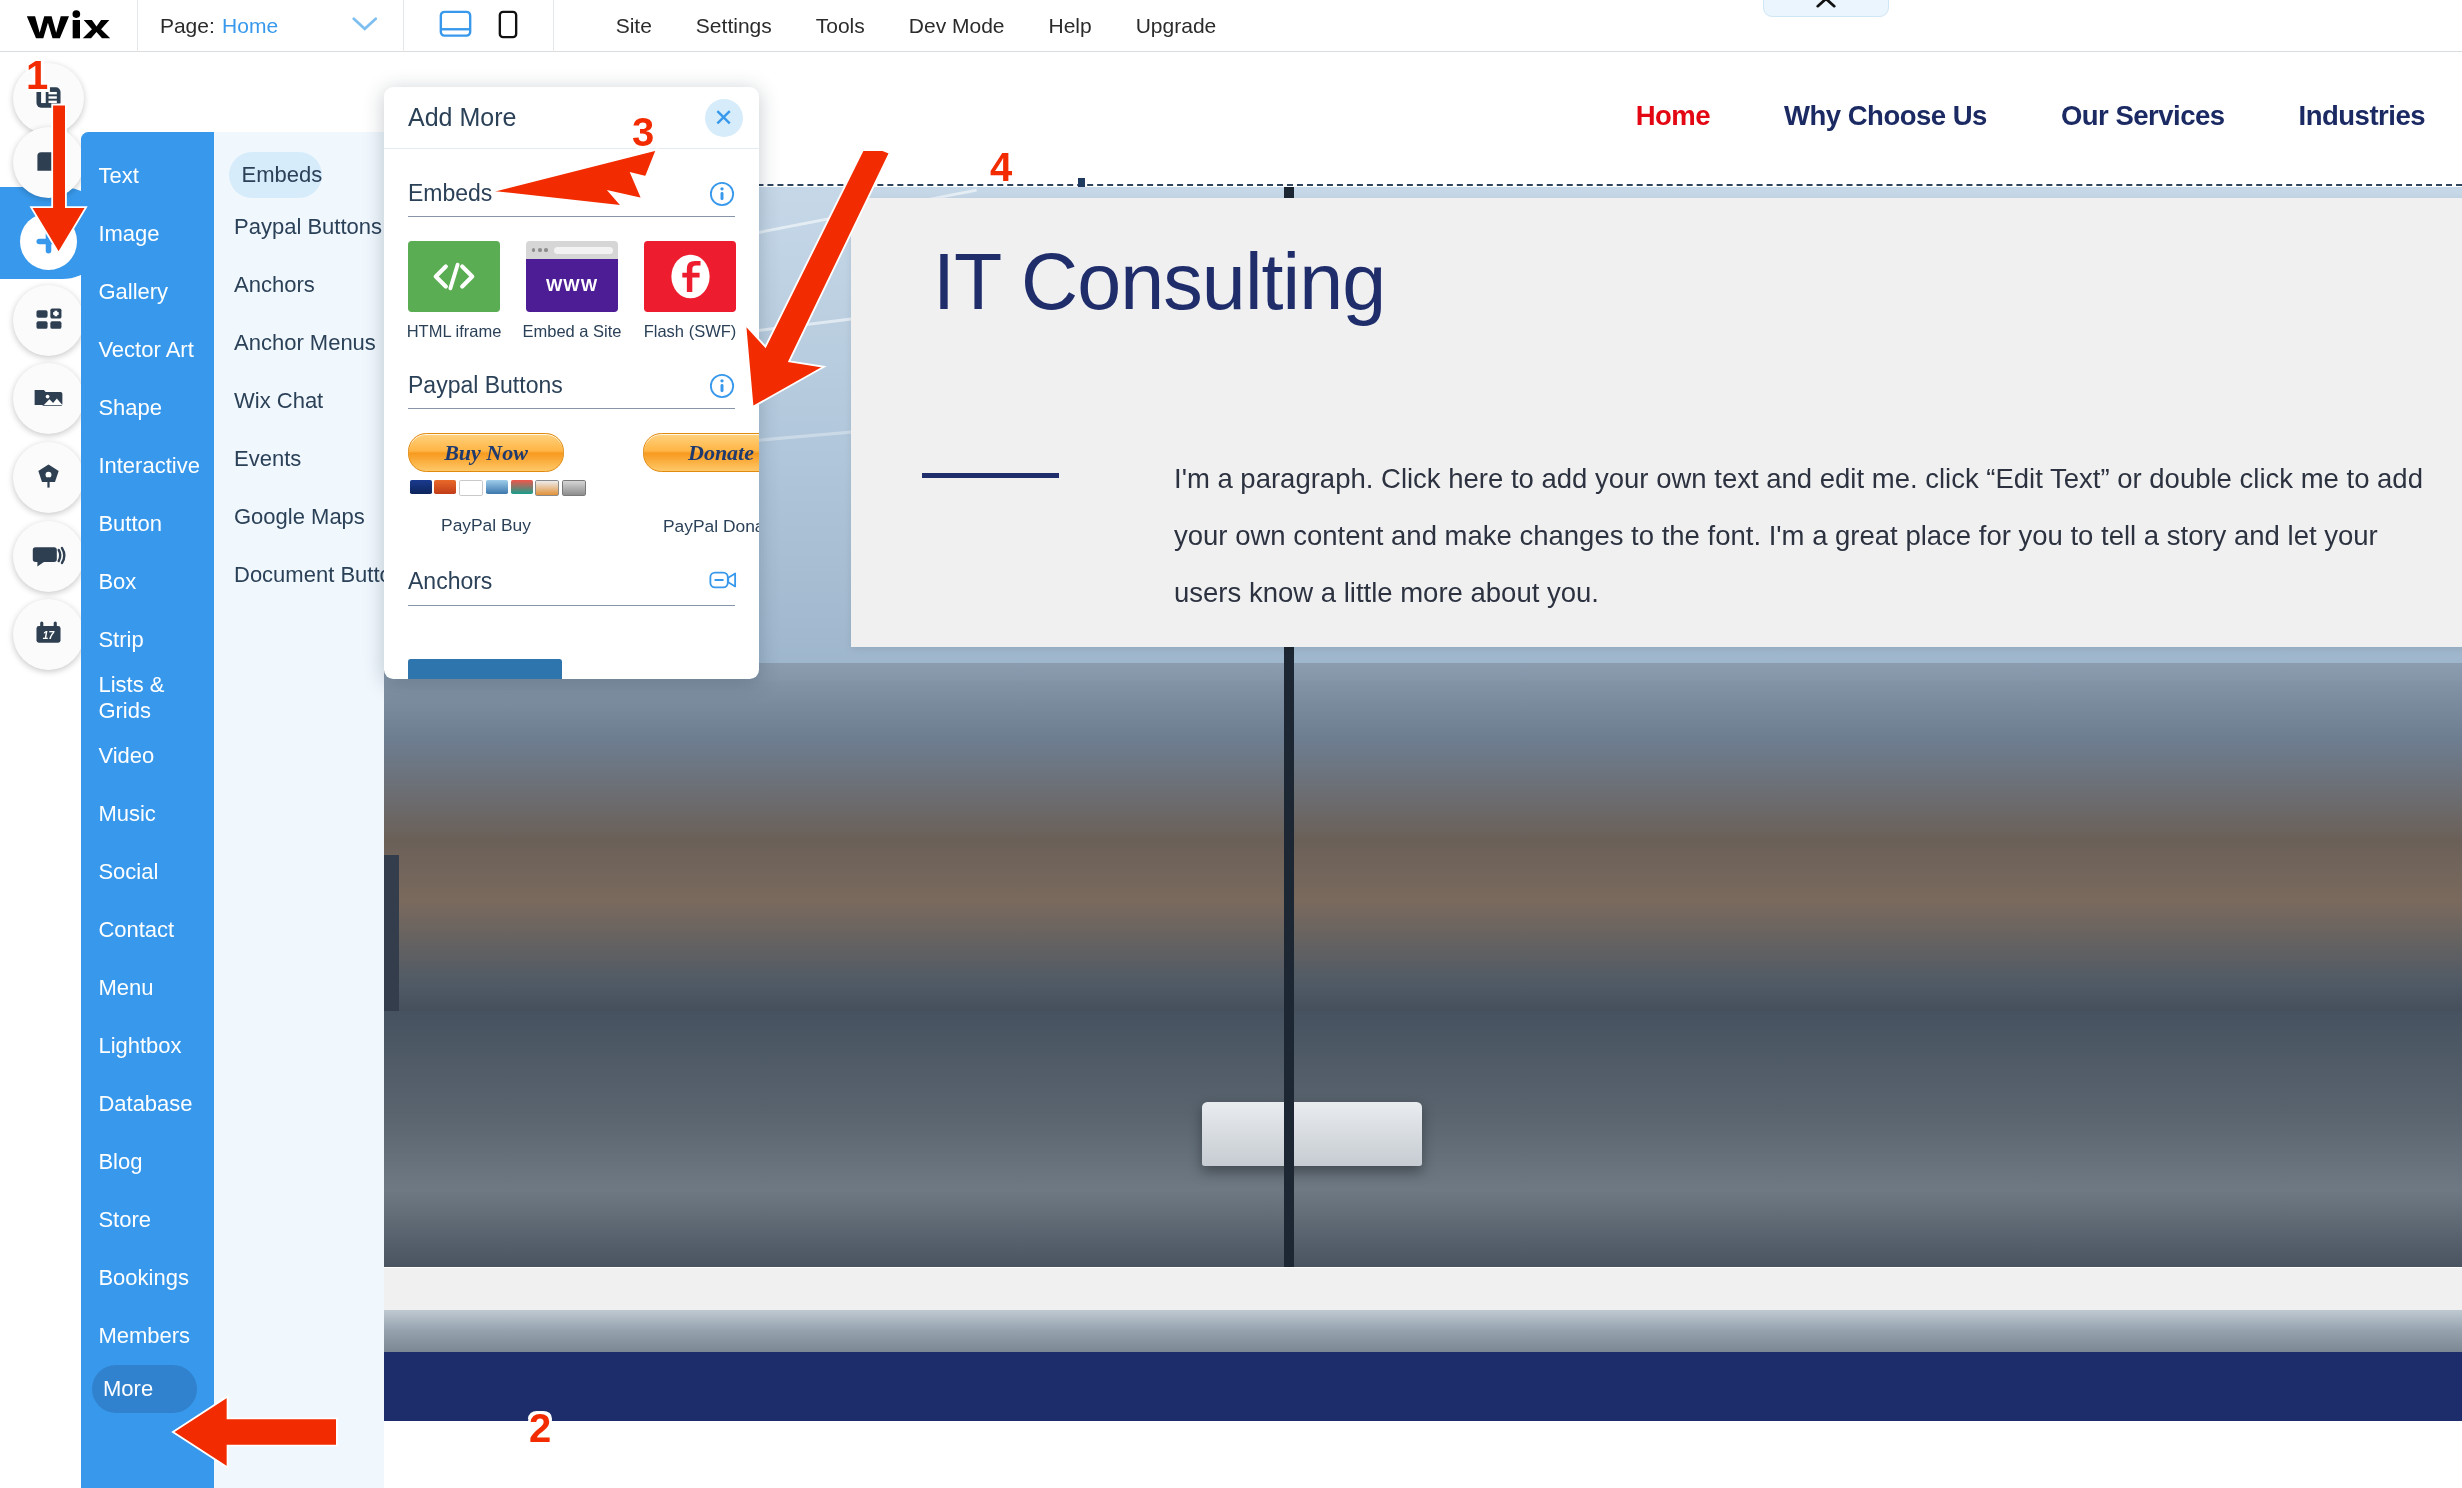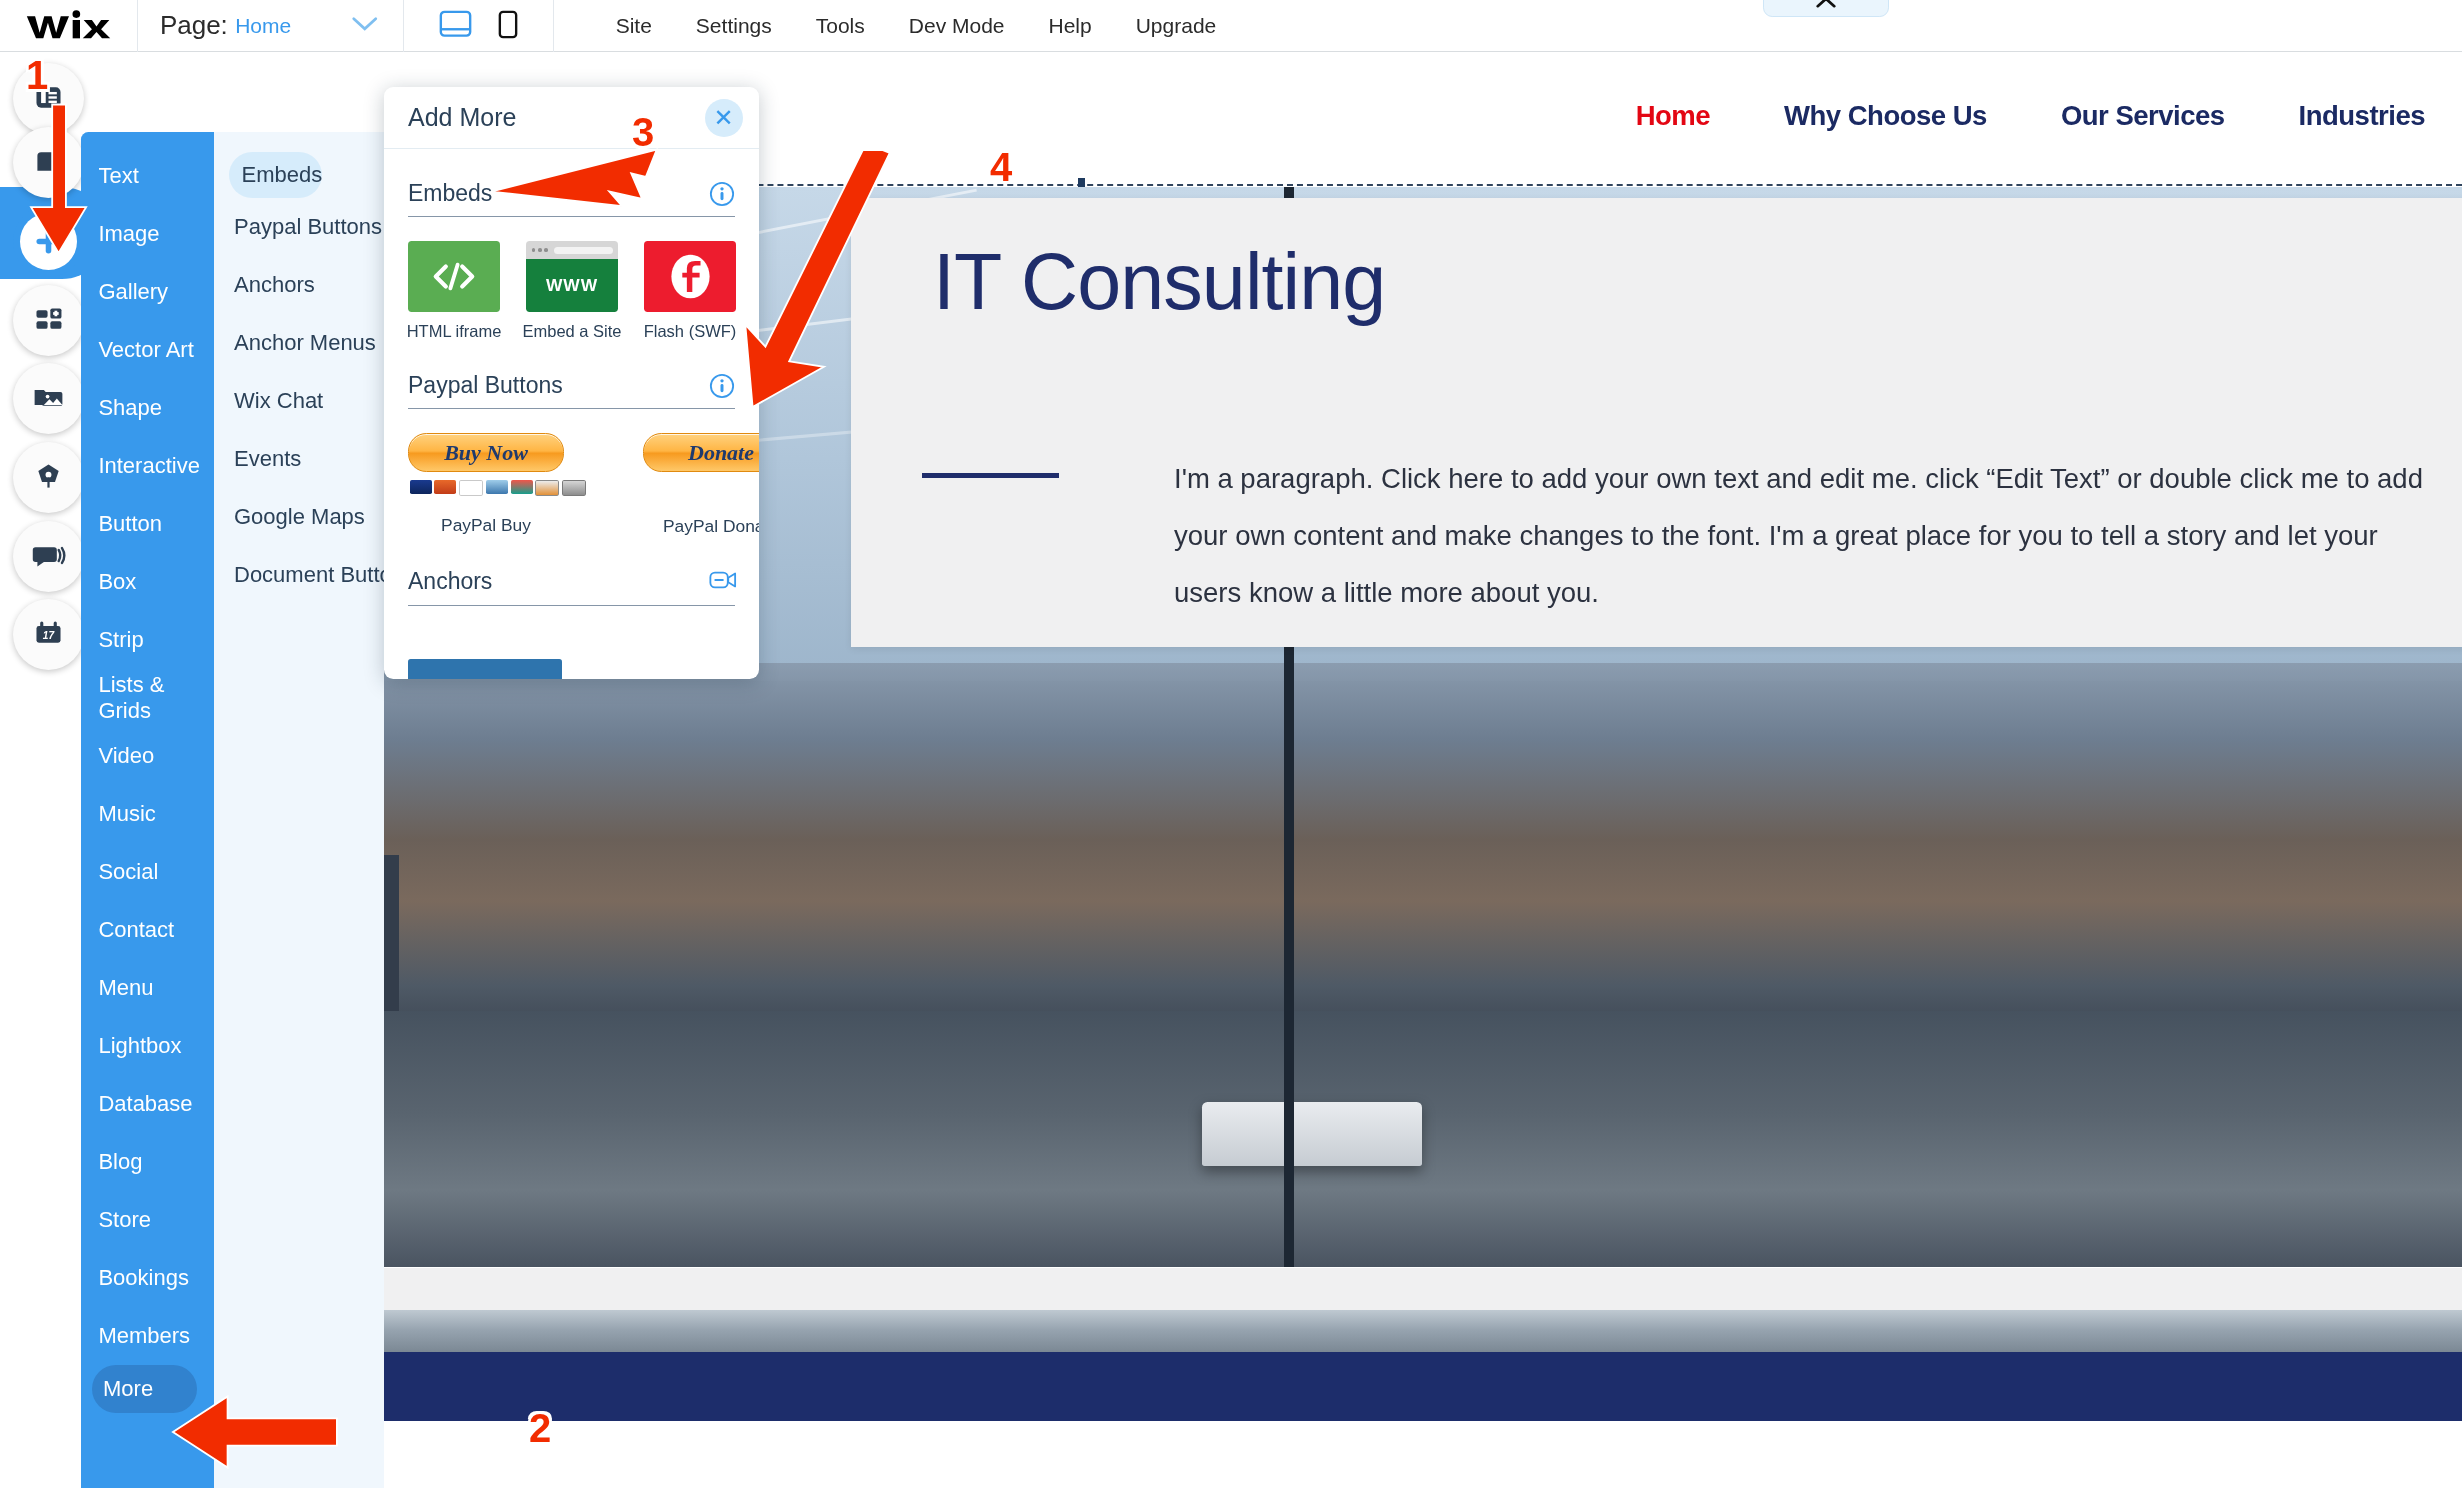--- a/index.html
+++ b/index.html
@@ -12,21 +12,21 @@
     position:absolute;left:0;top:0;width:2462px;height:52px;background:#fff;
     border-bottom:0.9px solid #d9dde0;display:flex;align-items:center;box-sizing:border-box;
   }
   #wix-logo{width:137px;display:flex;align-items:center;justify-content:center;height:52px;}
   #wix-logo svg{display:block;}
   .vdiv{width:0.9px;height:52px;background:#e3e8ed;}
   #page-selector{
     display:flex;align-items:center;height:52px;width:265px;padding-left:22px;
     box-sizing:border-box;gap:7.3px;cursor:pointer;
   }
-  #page-selector .pg-label{font-size:26px;color:#2b2b2b;}
+  #page-selector .pg-label{font-size:21px;color:#2b2b2b;}
   #page-selector .pg-value{font-size:21px;color:#3899ec;}
   #page-chevron{margin-left:auto;margin-right:24px;}
   #viewmodes{display:flex;align-items:center;gap:26px;height:52px;padding:0 35px;}
   #menu-items{display:flex;align-items:center;gap:0;height:52px;padding-left:40px;}
   #menu-items .mi{
     font-size:21px;color:#2b2b2b;padding:0 22px;cursor:pointer;white-space:nowrap;
   }
   
   #collapse-tab{
     position:absolute;left:1763px;top:-16.5px;width:126px;height:33px;
@@ -479,21 +479,21 @@
         <div class="am-cap">HTML iframe</div>
       </div>
       <div class="am-cell">
         <div class="am-thumb">
           <div style="height:18.3px;background:#d6d6d6;display:flex;align-items:center;padding:0 5.5px;gap:2.7px;">
             <i style="width:3.7px;height:3.7px;border-radius:50%;background:#8e8e8e;display:block;"></i>
             <i style="width:3.7px;height:3.7px;border-radius:50%;background:#8e8e8e;display:block;"></i>
             <i style="width:3.7px;height:3.7px;border-radius:50%;background:#8e8e8e;display:block;"></i>
             <i style="flex:1;height:6.4px;border-radius:3.7px;background:#f3f3f3;display:block;margin-left:3.7px;"></i>
           </div>
-          <div style="height:53px;background:#15803d;display:flex;align-items:center;justify-content:center;font-weight:bold;font-size:17.4px;color:#fff;letter-spacing:0.9px;font-family:'Liberation Sans',sans-serif;">WWW</div>
+          <div style="height:53px;background:#4c1d95;display:flex;align-items:center;justify-content:center;font-weight:bold;font-size:17.4px;color:#fff;letter-spacing:0.9px;font-family:'Liberation Sans',sans-serif;">WWW</div>
         </div>
         <div class="am-cap">Embed a Site</div>
       </div>
       <div class="am-cell">
         <div class="am-thumb" style="background:#ed1c2e;display:flex;align-items:center;justify-content:center;">
           <svg width="51" height="55" viewBox="0 0 56 60">
               <ellipse cx="28" cy="30" rx="21" ry="24" fill="#fff"></ellipse>
               <path d="M33 13 h6 v5 h-5 q-4 0 -4 4 v4 h8 v5 h-8 v16 h-6 v-16 h-5 v-5 h5 v-5 q0 -8 9 -8 z" fill="#ed1c2e"></path>
             </svg>
         </div>

